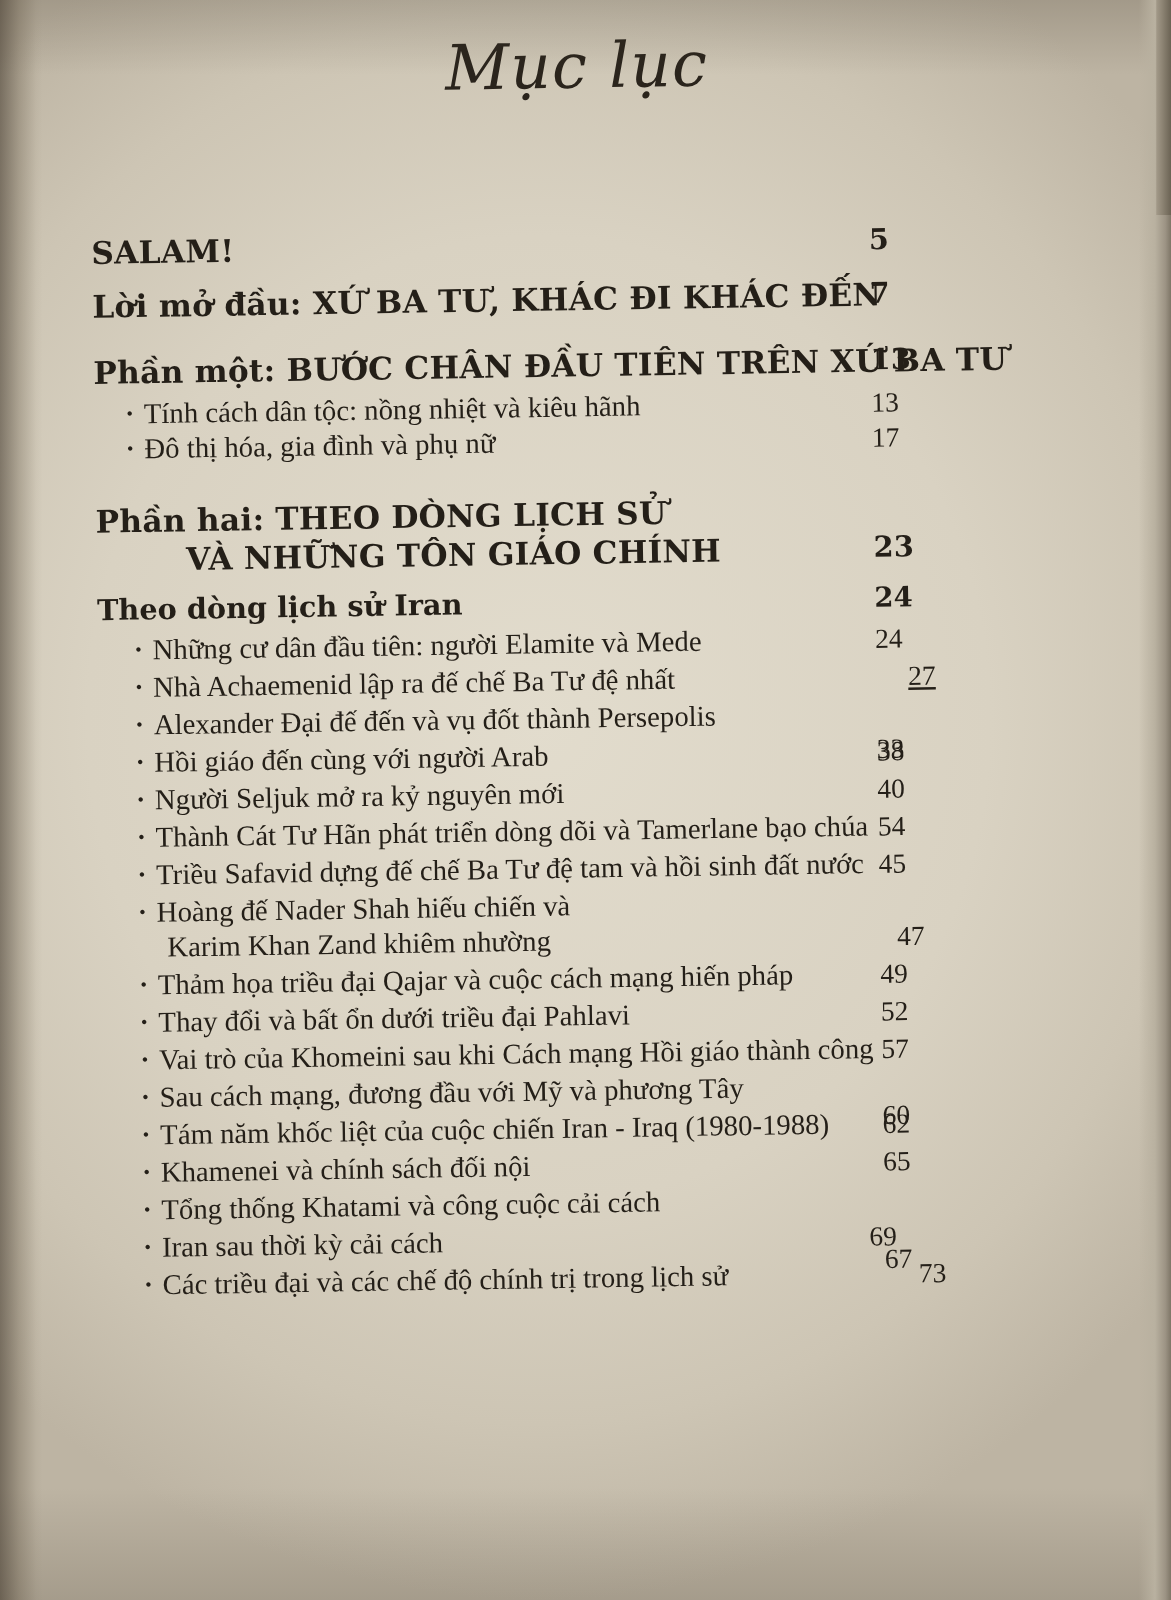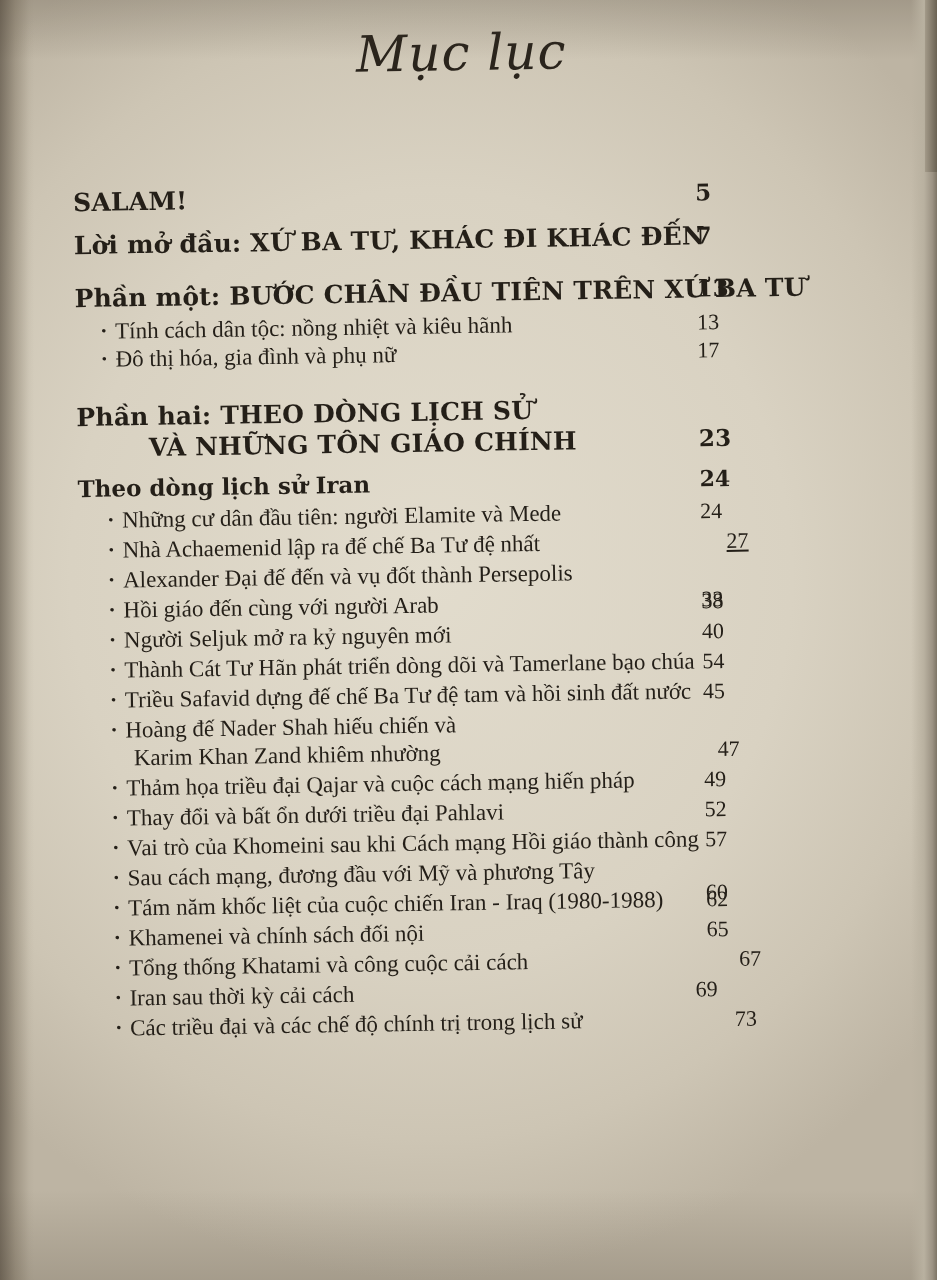--- a/index.html
+++ b/index.html
@@ -252,21 +252,21 @@
           <span class="pagenum" style="left: 622px;">62</span>
         </div>
         <div class="row lvl-sub" style="margin-top: 4px; padding-left: 30px;">
           <span class="bullet"></span>
           <span class="label">Khamenei và chính sách đối nội</span>
           <span class="pagenum" style="left: 622px;">65</span>
         </div>
         <div class="row lvl-sub" style="margin-top: 4px; padding-left: 30px;">
           <span class="bullet"></span>
           <span class="label">Tổng thống Khatami và công cuộc cải cách</span>
-          <span class="pagenum" style="left: 654px;">67</span>
+          <span class="pagenum" style="left: 622px; margin-top: 48px;">67</span>
         </div>
         <div class="row lvl-sub" style="margin-top: 4px; padding-left: 30px;">
           <span class="bullet"></span>
           <span class="label">Iran sau thời kỳ cải cách</span>
           <span class="pagenum" style="left: 610px; font-family: Liberation Serif, serif;">69</span>
         </div>
         <div class="row lvl-sub" style="margin-top: 4px; padding-left: 30px;">
           <span class="bullet"></span>
           <span class="label">Các triều đại và các chế độ chính trị trong lịch sử</span>
           <span class="pagenum" style="left: 649px;">73</span>

